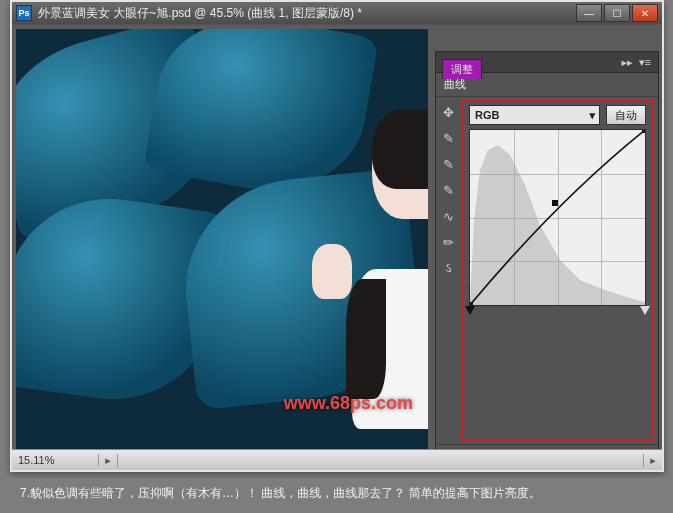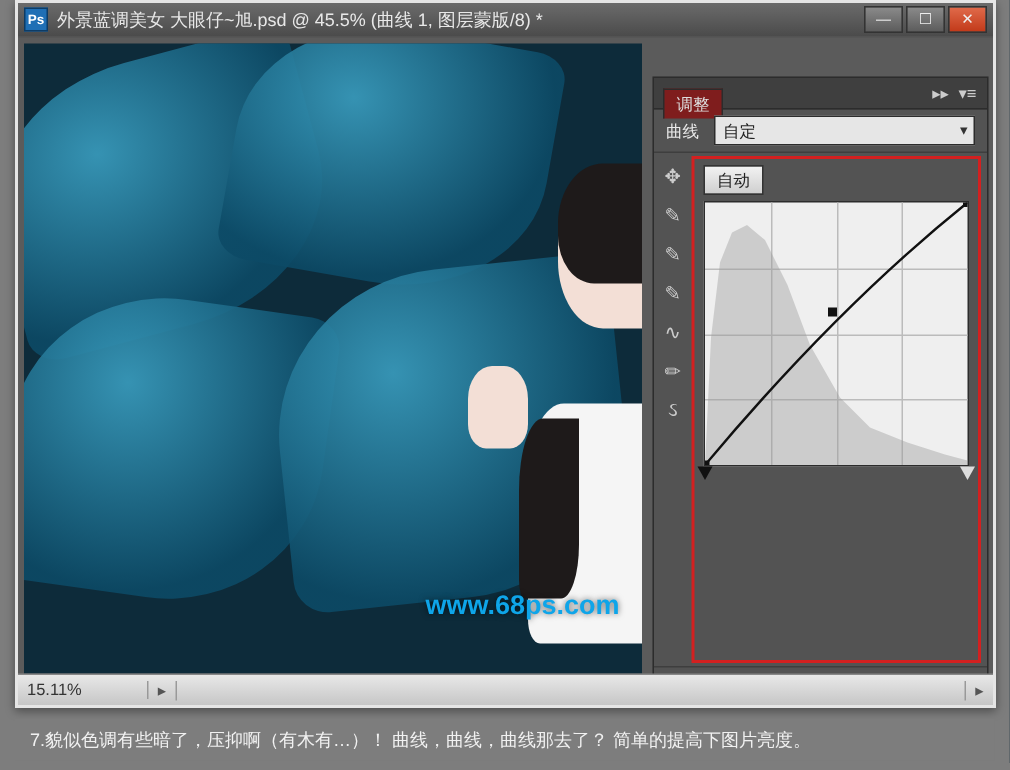--- a/index.html
+++ b/index.html
@@ -16,30 +16,30 @@
 .l1{left:-20px;top:10px;width:220px;height:180px;transform:rotate(-15deg)}
 .l2{left:140px;top:-10px;width:210px;height:170px;transform:rotate(10deg)}
 .l3{left:-10px;top:170px;width:210px;height:200px;transform:rotate(8deg)}
 .l4{left:170px;top:150px;width:230px;height:220px;transform:rotate(-6deg)}
 .figure{position:absolute;right:-4px;top:100px;width:90px;height:300px}
 .face{position:absolute;right:0;top:0;width:60px;height:90px;background:#f3dfd6;border-radius:40% 0 0 50%}
 .hair{position:absolute;right:0;top:-20px;width:60px;height:80px;background:#1e1a1a;border-radius:50% 0 0 40%}
 .hair2{position:absolute;right:46px;top:150px;width:40px;height:120px;background:#1e1a1a;border-radius:40% 0 30% 10%}
 .dress{position:absolute;right:0;top:140px;width:80px;height:160px;background:#f5f5f5;border-radius:30% 0 0 10%}
 .hand{position:absolute;right:80px;top:115px;width:40px;height:55px;background:#f3dfd6;border-radius:40% 40% 30% 30%}
-.wm{position:absolute;right:15px;bottom:35px;color:#0ea5e9;font-family:Arial;font-weight:bold;font-size:18px;text-shadow:0 0 4px rgba(0,0,0,.6)}
+.wm{position:absolute;right:15px;bottom:35px;color:#ef4444;font-family:Arial;font-weight:bold;font-size:18px;text-shadow:0 0 4px rgba(0,0,0,.6)}
 .statusbar{position:absolute;left:0;bottom:0;right:0;height:20px;background:linear-gradient(#e8e8e8,#c6c6c6);border-top:1px solid #888;display:flex;align-items:center;font-size:11px;color:#333}
 .sb-zoom{width:80px;padding-left:6px;border-right:1px solid #999}
 .sb-tri{width:18px;text-align:center;border-right:1px solid #999;color:#555}
 .sb-doc{padding:0 10px}
 .sb-arr{margin-left:auto;width:18px;text-align:center;color:#555;border-left:1px solid #999}
 
 .panel{position:absolute;right:3px;top:26px;width:222px;height:417px;background:#535353;border:1px solid #2c2c2c;display:flex;flex-direction:column}
 .ptabs{height:20px;background:#3f3f3f;display:flex;align-items:center;padding:0 6px;color:#ddd;border-bottom:1px solid #2c2c2c}
-.ptabs .tab{padding:2px 8px;background:#7f1d1d;border:1px solid #2c2c2c;border-bottom:none;margin-top:13px}
+.ptabs .tab{padding:2px 8px;background:#a21caf;border:1px solid #2c2c2c;border-bottom:none;margin-top:13px}
 .ptabs .menuic{margin-left:auto;display:flex;gap:4px}
 .ptabs .menuic span{width:14px;height:12px;display:flex;align-items:center;justify-content:center;color:#ccc}
 .prow{display:flex;align-items:center;padding:4px 8px;color:#e8e8e8;border-bottom:1px solid #3e3e3e}
 .prow .lbl{width:32px}
 .prow .sel{flex:1;height:18px;background:#e6e6e6;border:1px solid #2c2c2c;display:flex;align-items:center;padding:0 5px;color:#222;font-size:11px;position:relative}
 .prow .sel::after{content:"▾";position:absolute;right:4px;font-size:10px;color:#333}
 .pbody{flex:1;display:flex}
 .vtool{width:26px;background:#535353;display:flex;flex-direction:column;align-items:center;gap:8px;padding-top:6px}
 .vtool div{width:18px;height:18px;display:flex;align-items:center;justify-content:center;color:#ccc;font-size:13px}
 .redbox{flex:1;margin:2px 4px 2px 0;border:2px solid #d32020;background:#535353;padding:4px 6px;display:flex;flex-direction:column}
@@ -99,34 +99,34 @@
     <div class="panel">
       <div class="ptabs">
         <div class="tab">调整</div>
         <div class="menuic">
           <span>▸▸</span>
           <span>▾≡</span>
         </div>
       </div>
       <div class="prow">
         <div class="lbl">曲线</div>
-        <div class="sel">自定</div>
       </div>
       <div class="pbody">
         <div class="vtool">
           <div>✥</div>
           <div>✎</div>
           <div>✎</div>
           <div>✎</div>
           <div>∿</div>
           <div>✏</div>
           <div>ઽ</div>
         </div>
         <div class="redbox">
           <div class="chrow">
+            <div class="chsel">RGB</div>
             <div class="abtn">自动</div>
           </div>
           <div class="curvebox">
             <div class="grid">
               <div class="gl glh" style="top:25%"></div>
                 <div class="gl glh" style="top:50%"></div>
                 <div class="gl glh" style="top:75%"></div>
               <div class="gl glv" style="left:25%"></div>
                 <div class="gl glv" style="left:50%"></div>
                 <div class="gl glv" style="left:75%"></div>

